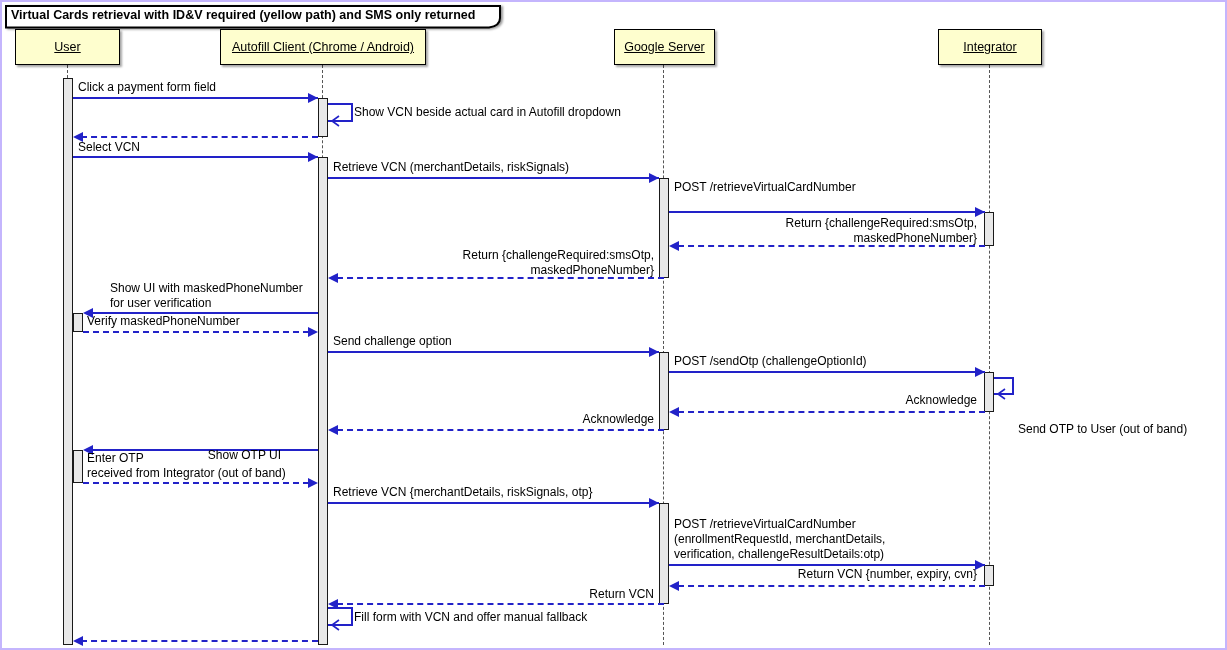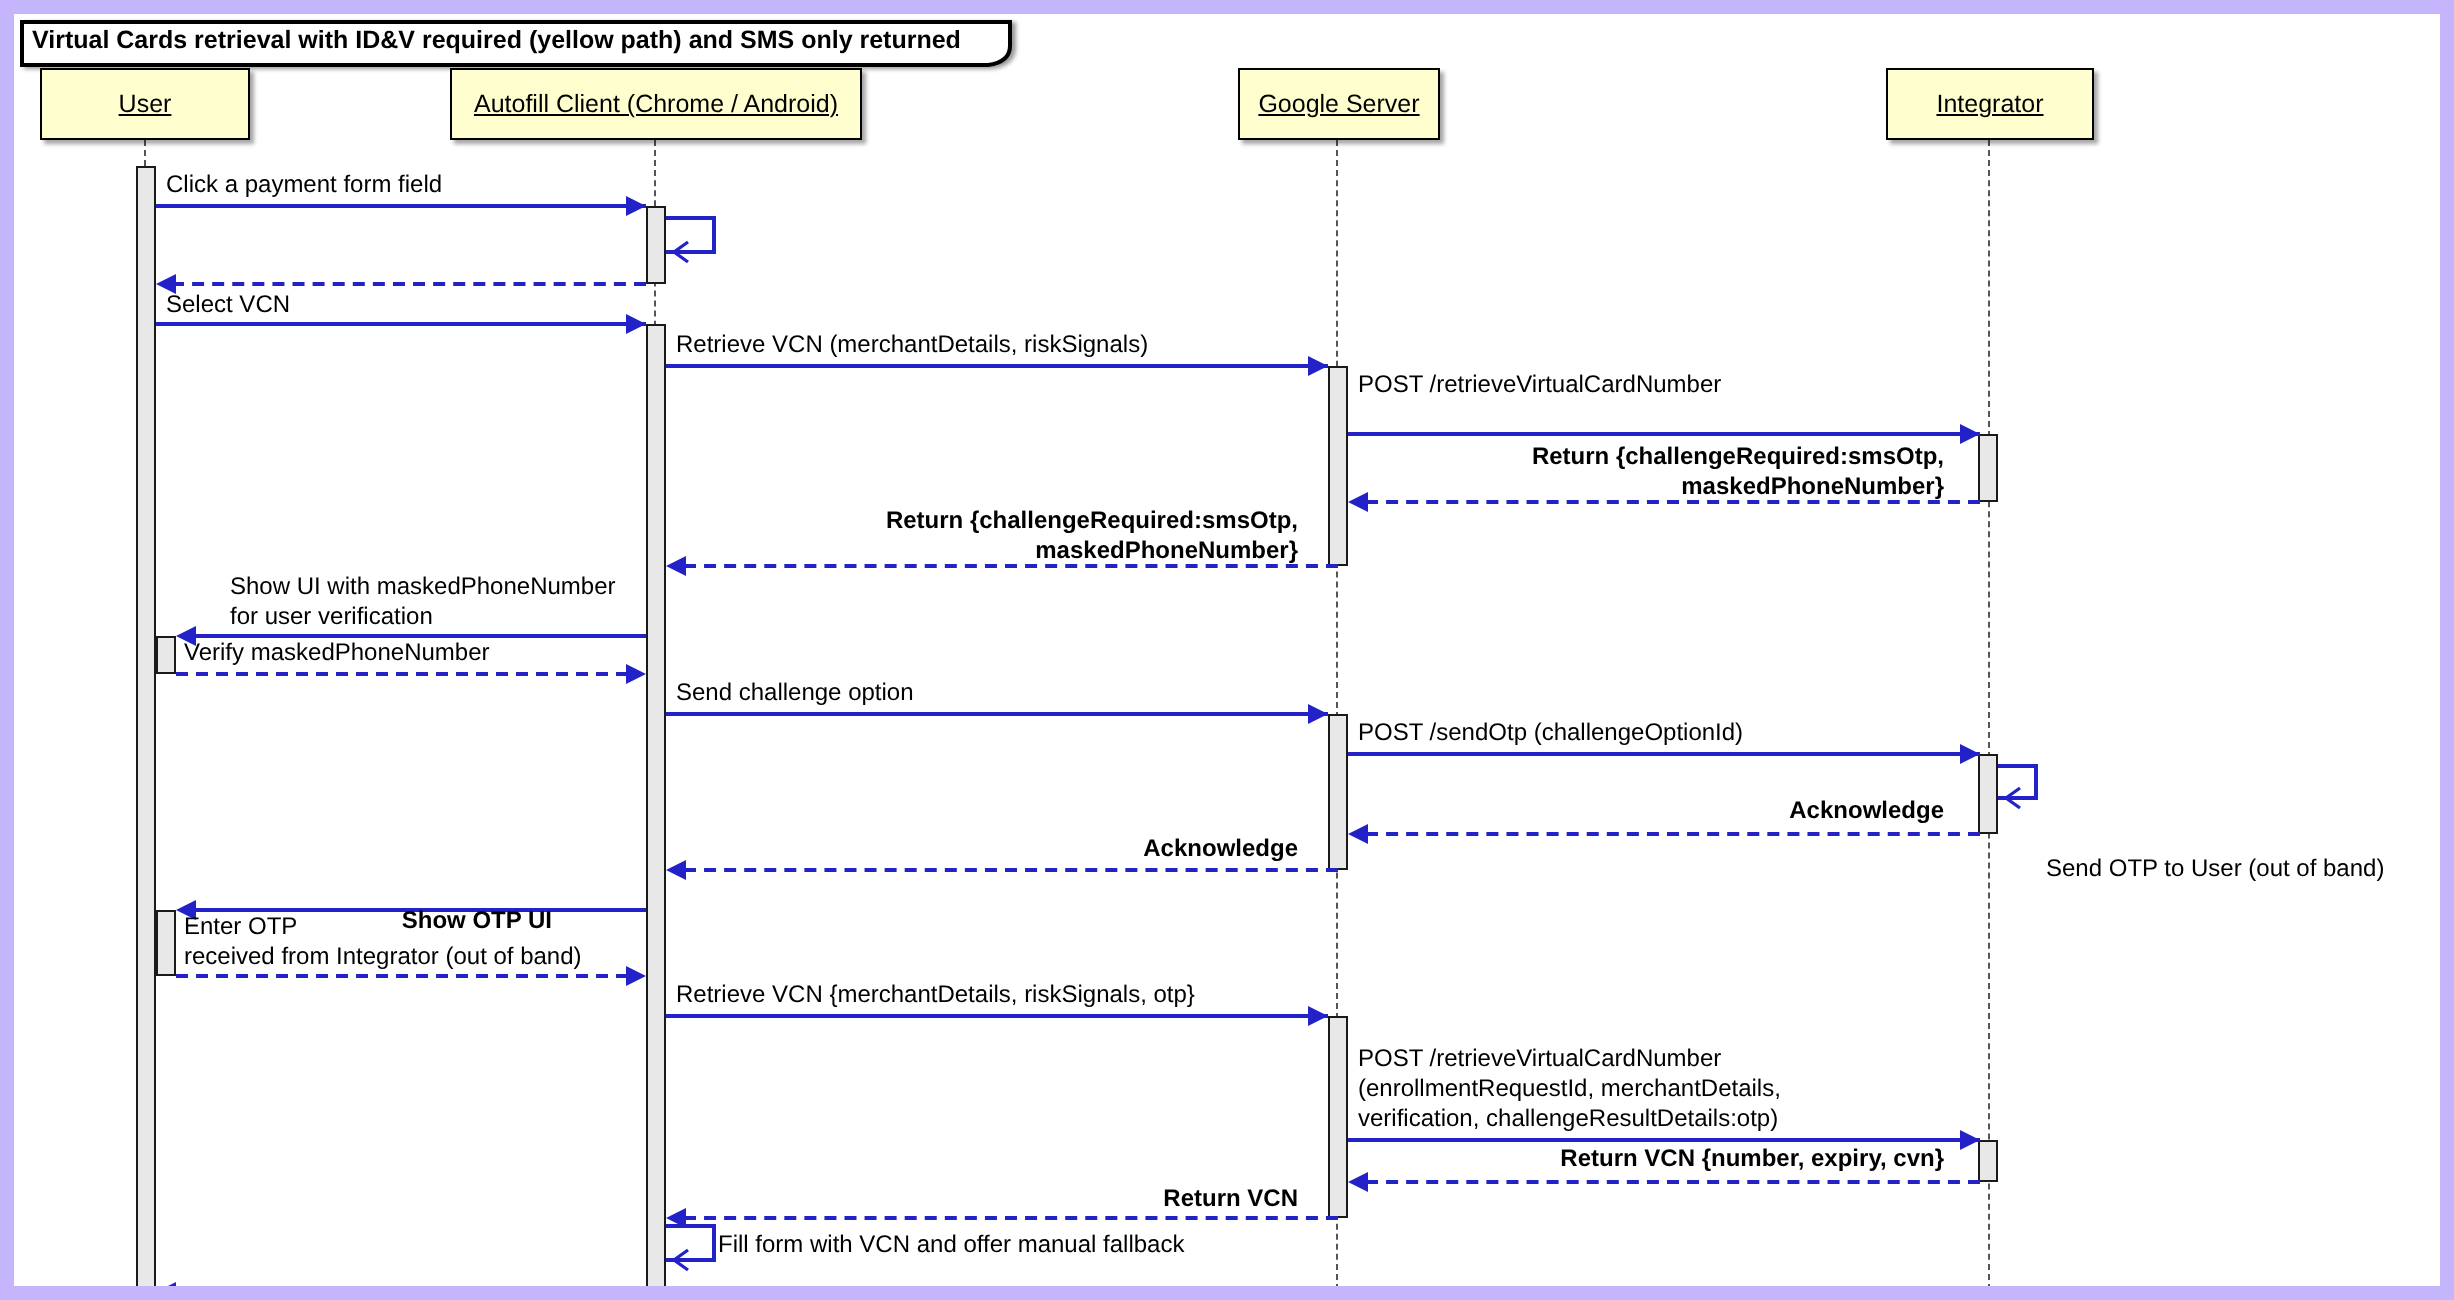--- a/index.html
+++ b/index.html
@@ -1,18 +1,18 @@
 <!DOCTYPE html>
 <html><head>
 <meta charset="utf-8">
 <style>
   html,body{margin:0;padding:0;background:#fff;}
   .stage{
     position:relative;width:1227px;height:650px;background:#fff;
-    border:7px solid #c4b5fd;box-sizing:border-box;overflow:hidden;
+    border:2px solid #c4b5fd;box-sizing:border-box;overflow:hidden;
     font-family:"Liberation Sans","DejaVu Sans",sans-serif;color:#000;
   }
   :root{
     --blue:#2222C8;
     --yellow:#FEFECE;
     --act:#E8E8E8;
   }
   .participant{
     position:absolute;height:36px;background:var(--yellow);
     border:1.6px solid #000;box-sizing:border-box;
@@ -22,21 +22,21 @@
   .participant span{text-decoration:underline;white-space:nowrap;}
   .lifeline{position:absolute;width:0;border-left:1px dashed #555;}
   .act{position:absolute;width:10px;background:var(--act);border:1px solid #1a1a1a;box-sizing:border-box;}
   .ln{position:absolute;height:0;border-top:2px solid var(--blue);}
   .lnD{position:absolute;height:0;border-top:2px dashed var(--blue);}
   .hR{position:absolute;width:0;height:0;border-top:5px solid transparent;border-bottom:5px solid transparent;border-left:10px solid var(--blue);}
   .hL{position:absolute;width:0;height:0;border-top:5px solid transparent;border-bottom:5px solid transparent;border-right:10px solid var(--blue);}
   .loop{position:absolute;border:2px solid var(--blue);border-left:none;box-sizing:border-box;}
   .chev{position:absolute;}
   .lb{position:absolute;font-size:12px;line-height:14px;white-space:nowrap;}
-  .lbR{font-weight:bold;}
+  .lbR{}
   .titleTab{position:absolute;left:3px;top:3px;filter:drop-shadow(2px 1px 1px #999);}
   .titleText{position:absolute;left:9px;top:6px;font-size:12.5px;font-weight:bold;white-space:nowrap;}
 </style>
 </head>
 <body>
 
 <div class="stage">
 
   <svg class="titleTab" width="500" height="26" viewBox="0 0 500 26">
     <path d="M1,1 H495 V13 Q495,21 484,22.5 H1 Z" fill="#FFFFFF" stroke="#000" stroke-width="2"></path>
@@ -74,20 +74,21 @@
   <div class="act" style="left:982px;top:563px;height:21px;"></div>
 
   <div class="ln" style="left:71px;width:245px;top:95px;"></div>
   <div class="hR" style="left:306px;top:91px;"></div>
   <div class="lb" style="left:76px;top:78px;">Click a payment form field</div>
 
   <div class="loop" style="left:326px;top:101px;width:25px;height:19px;"></div>
   <svg class="chev" style="left:327px;top:113px;" width="12" height="12" viewBox="0 0 12 12">
       <path d="M10 1 L3 6 L10 11" fill="none" stroke="#2222C8" stroke-width="1.6"></path>
     </svg>
+  <div class="lb" style="left:352px;top:103px;">Show VCN beside actual card in Autofill dropdown</div>
 
   <div class="lnD" style="left:79px;width:237px;top:134px;"></div>
   <div class="hL" style="left:71px;top:130px;"></div>
 
   <div class="ln" style="left:71px;width:245px;top:154px;"></div>
   <div class="hR" style="left:306px;top:150px;"></div>
   <div class="lb" style="left:76px;top:138px;">Select VCN</div>
 
   <div class="ln" style="left:326px;width:331px;top:175px;"></div>
   <div class="hR" style="left:647px;top:171px;"></div>

